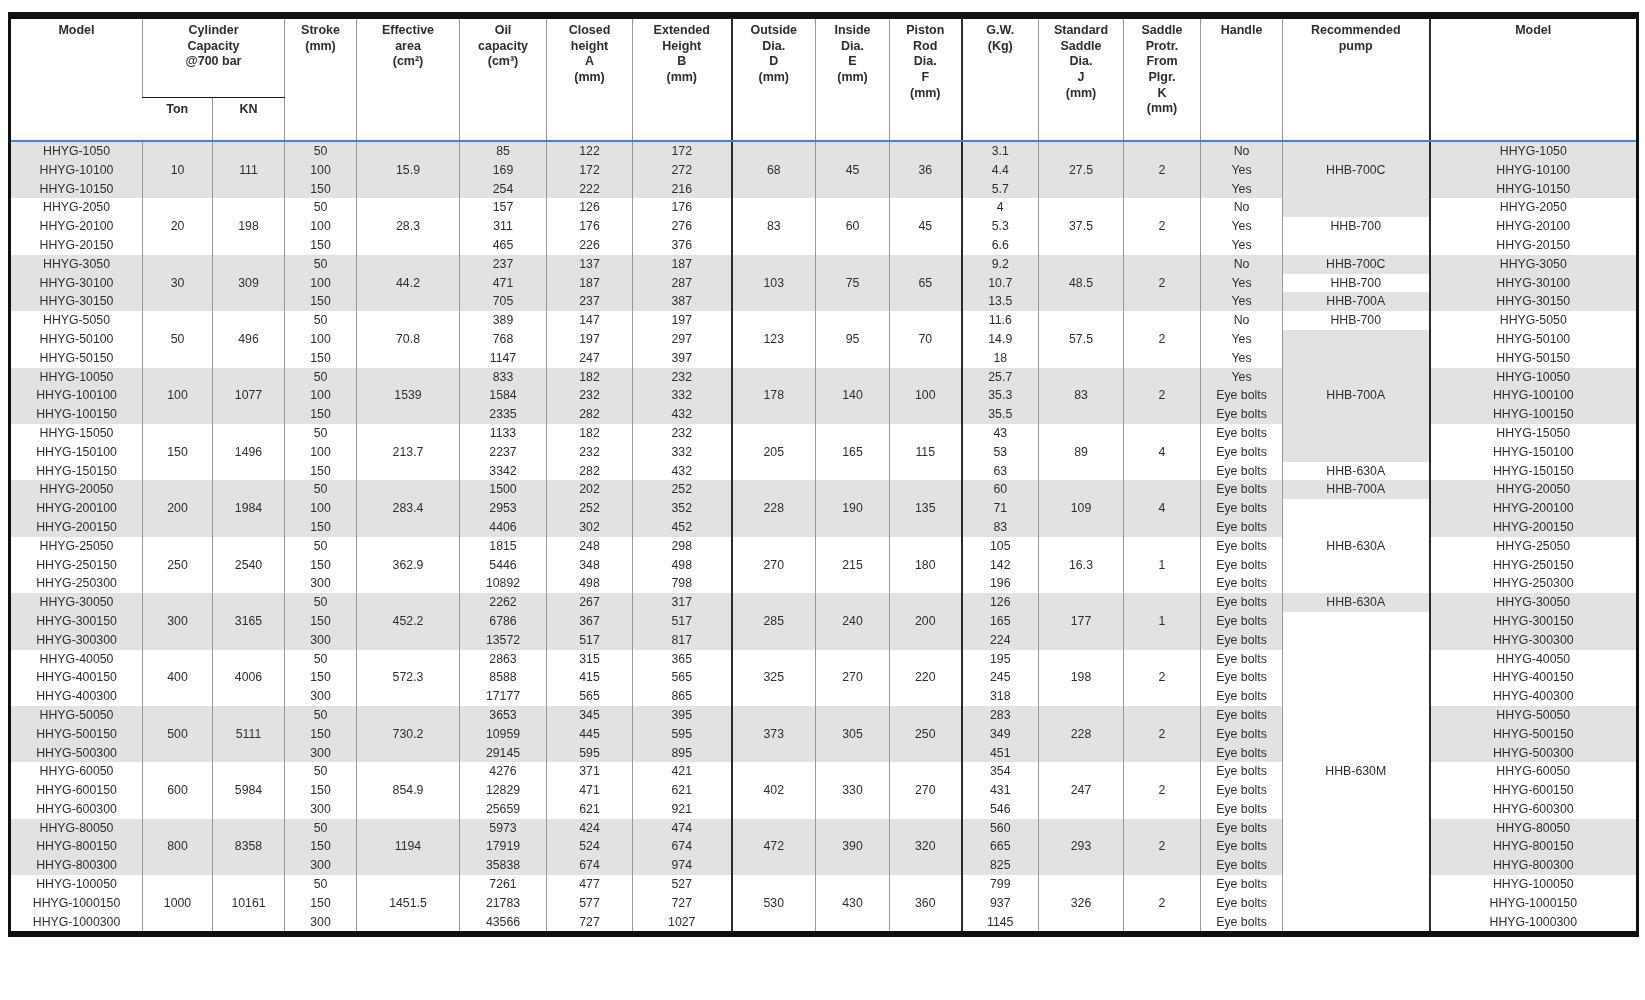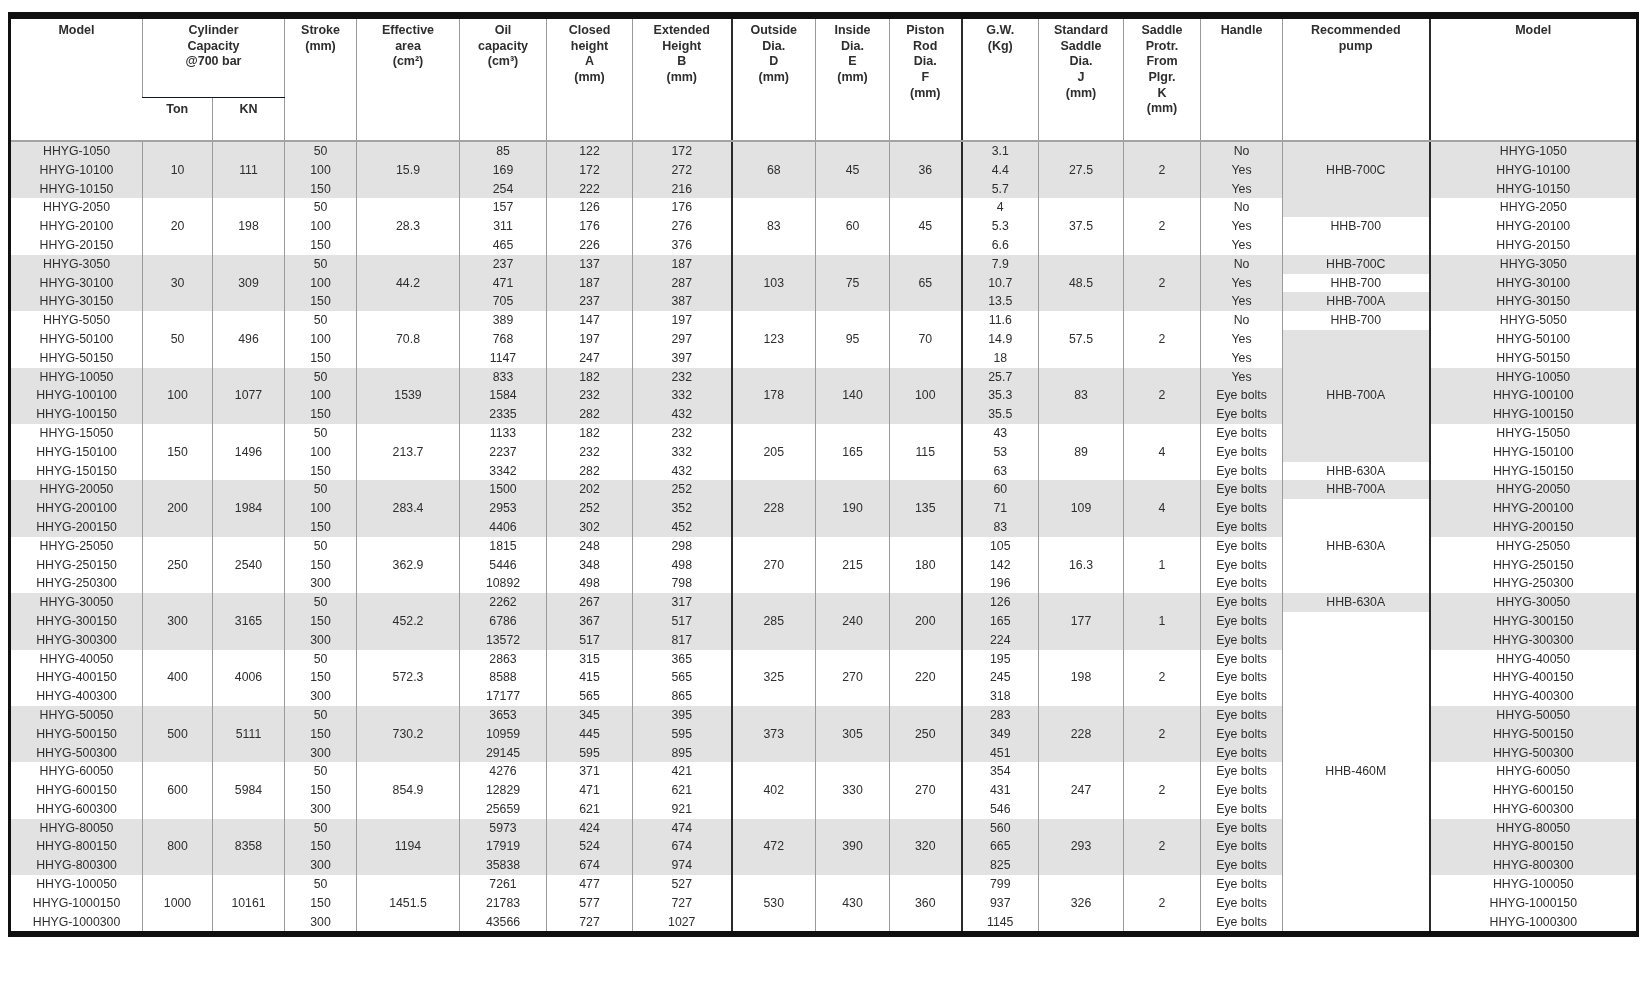--- a/index.html
+++ b/index.html
@@ -3,21 +3,21 @@
 <meta charset="utf-8">
 <style>
   html,body{margin:0;padding:0;background:#ffffff;}
   body{width:1645px;height:1000px;font-family:"Liberation Sans",sans-serif;color:#2e2e2e;}
   .table-wrap{margin:12px 0 0 8px;}
   table{border-collapse:collapse;table-layout:fixed;border:3px solid #101010;border-top-width:7px;border-bottom-width:6px;}
   th,td{padding:0;margin:0;overflow:hidden;white-space:nowrap;}
   th{font-size:12.5px;font-weight:bold;vertical-align:top;padding-top:4px;white-space:pre-line;line-height:1.25;background:#ffffff;}
   thead tr.tier1 th{height:74px;}
   thead tr.tier2 th{height:38px;}
-  thead tr:last-child th, thead th[rowspan]{border-bottom:2px solid #a3a3a3;}
+  thead tr:last-child th, thead th[rowspan]{border-bottom:2px solid #3b82f6;}
   th.cyl{border-bottom:1px solid #0f172a;}
   th,td{border-left:1px solid #9a9a9a;}
   th:first-child,td:first-child{border-left:none;}
   .hl{border-left:2px solid #2a2a2a !important;}
   tbody td{font-size:12.3px;height:18.8px;line-height:18.8px;text-align:center;background:#ffffff;}
   tr.shade td{background:#e2e2e2;}
   td.pg{background:#e2e2e2 !important;}
   td.pw{background:#ffffff !important;margin-left:14px;}
 </style>
 </head>
@@ -222,21 +222,21 @@
           <td></td>
           <td></td>
           <td>50</td>
           <td></td>
           <td>237</td>
           <td>137</td>
           <td>187</td>
           <td class="hl"></td>
           <td></td>
           <td></td>
-          <td class="hl">7.9</td>
+          <td class="hl">9.2</td>
           <td></td>
           <td></td>
           <td>No</td>
           <td class="pg">HHB-700C</td>
           <td class="hl">HHYG-3050</td>
         </tr>
         <tr class="shade">
           <td>HHYG-30100</td>
           <td>30</td>
           <td>309</td>
@@ -739,21 +739,21 @@
           <td>4276</td>
           <td>371</td>
           <td>421</td>
           <td class="hl"></td>
           <td></td>
           <td></td>
           <td class="hl">354</td>
           <td></td>
           <td></td>
           <td>Eye bolts</td>
-          <td class="pw">HHB-460M</td>
+          <td class="pw">HHB-630M</td>
           <td class="hl">HHYG-60050</td>
         </tr>
         <tr>
           <td>HHYG-600150</td>
           <td>600</td>
           <td>5984</td>
           <td>150</td>
           <td>854.9</td>
           <td>12829</td>
           <td>471</td>

